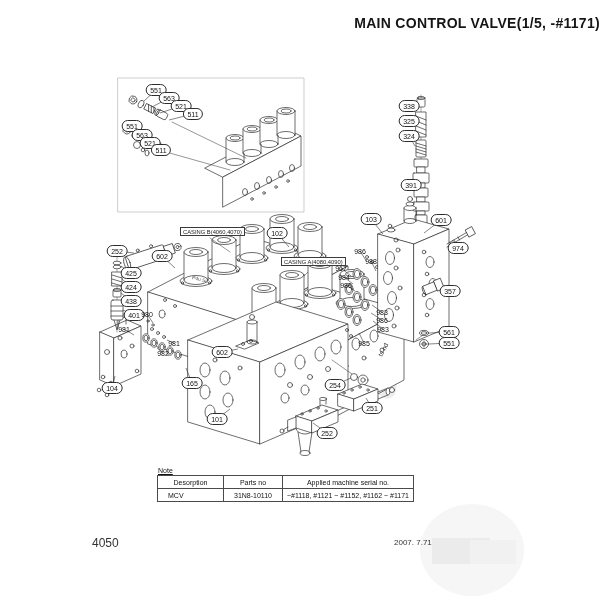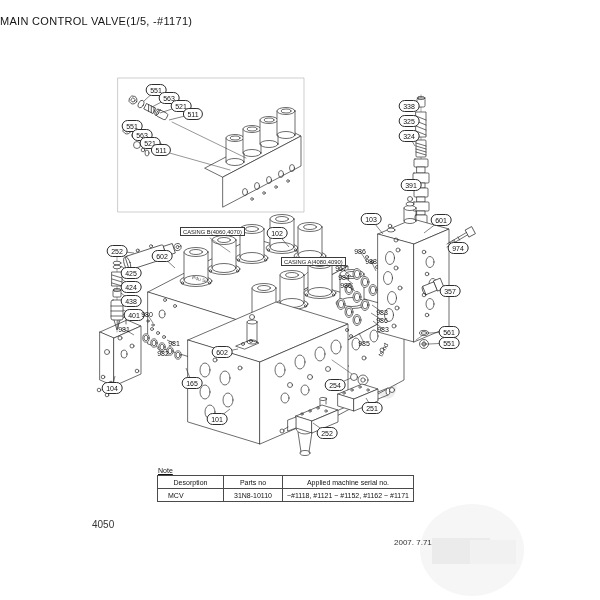--- a/index.html
+++ b/index.html
@@ -1,40 +1,40 @@
 <!DOCTYPE html>
 <html><head>
 <meta charset="utf-8">
 <style>
   html,body{margin:0;padding:0;background:#fff}
   .page{position:relative;width:600px;height:600px;background:#fff;overflow:hidden;
         font-family:"Liberation Sans",sans-serif;color:#111}
   .layer{position:absolute;left:0;top:0}
-  .title{position:absolute;top:15px;left:0;width:600px;text-align:left;margin:0;
-         font-size:11px;font-weight:400;letter-spacing:.3px;color:#151515;z-index:4}
+  .title{position:absolute;top:15px;left:0;width:600px;text-align:right;margin:0;
+         font-size:14px;font-weight:700;letter-spacing:.3px;color:#151515;z-index:4}
   #leads{z-index:2;pointer-events:none}
   #callouts{z-index:3;width:600px;height:600px;pointer-events:none}
   .balloon{position:absolute;transform:translate(-50%,-50%);border:1px solid #2d2d2d;
            border-radius:8px;background:#fff;font-size:7px;line-height:1;
            padding:1.5px 3.5px;white-space:nowrap;color:#111}
   .plain{position:absolute;transform:translate(-50%,-50%);font-size:7px;line-height:1;
          white-space:nowrap;color:#111}
   .casing-label{position:absolute;border:1px solid #3a3a3a;background:#fff;font-size:5.8px;
                 line-height:1.1;padding:0.5px 2px;white-space:nowrap;z-index:3;color:#222}
   .engraving{position:absolute;left:192px;top:276px;font-size:5px;color:#555;
              transform:rotate(14deg);z-index:3}
   .rot-note{position:absolute;left:376px;top:346px;font-size:6.5px;color:#222;
             transform:rotate(-62deg);z-index:3}
   .note-block{position:absolute;left:157px;top:467px;width:258px;z-index:4}
   .note-label{font-size:7px;text-decoration:underline;margin:0 0 1px 1px;color:#111}
   table.note{border-collapse:collapse;table-layout:fixed;width:256px}
   .note th,.note td{border:1px solid #4a4a4a;font-size:7px;font-weight:400;height:12px;
                     padding:0 2px;text-align:center;color:#111;overflow:hidden;white-space:nowrap}
   .note td.c0{text-align:left;padding-left:10px}
-  .pageno{position:absolute;left:92px;top:519px;font-size:10px;color:#333;z-index:4}
+  .pageno{position:absolute;left:92px;top:536px;font-size:12px;color:#333;z-index:4}
   .date{position:absolute;left:394px;top:538px;font-size:8px;color:#333;z-index:4}
 </style>
 </head>
 <body>
 
 <div class="page">
 
   <h1 class="title">MAIN CONTROL VALVE(1/5, -#1171)</h1>
 
   <svg class="layer" id="art" width="600" height="600" viewBox="0 0 600 600">

